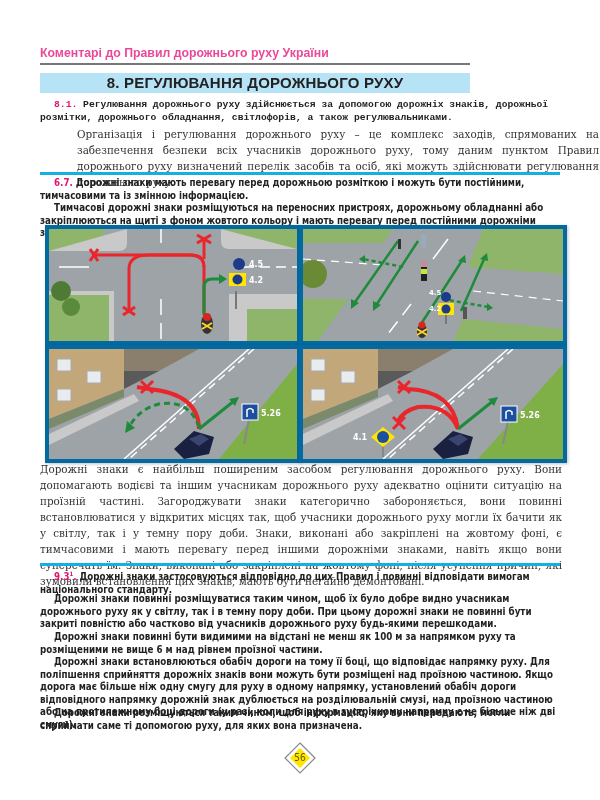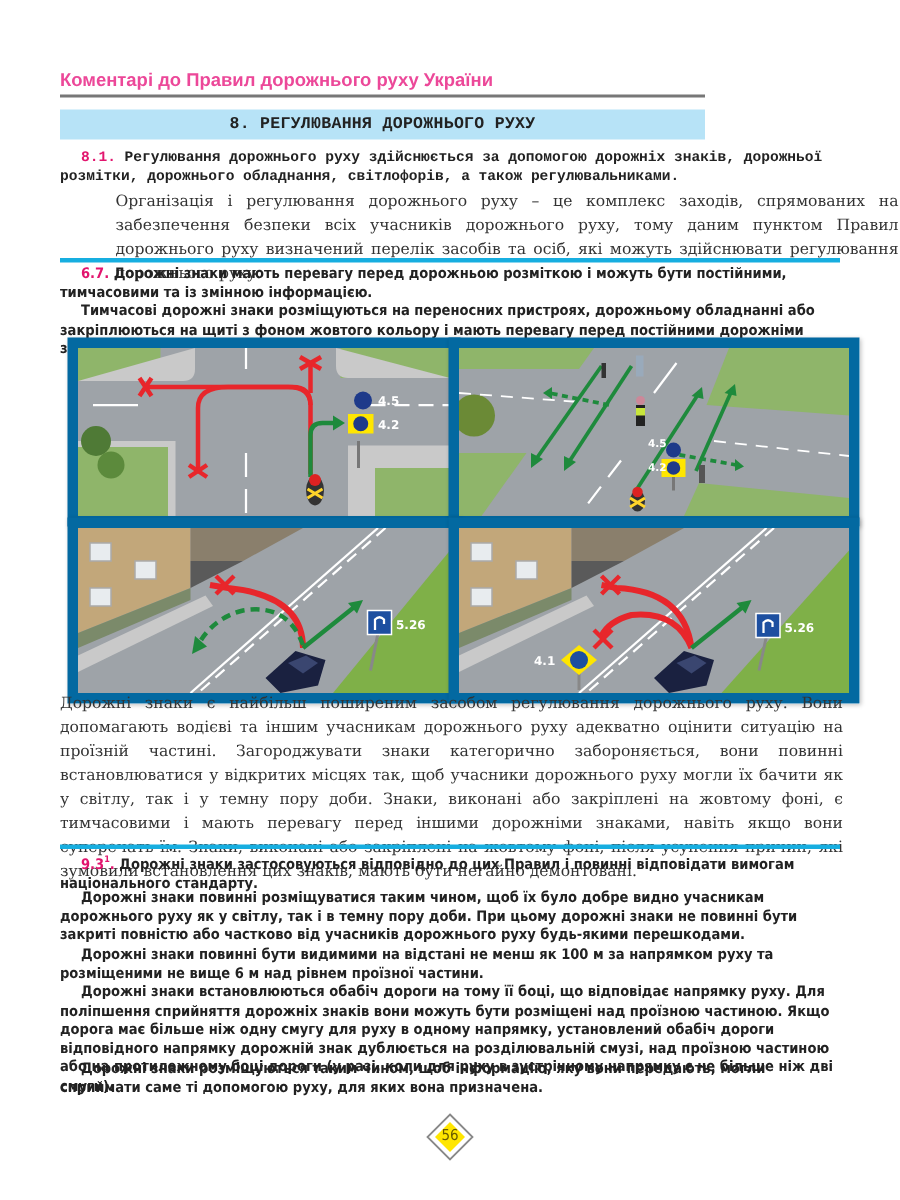--- a/index.html
+++ b/index.html
@@ -1,25 +1,25 @@
 <!DOCTYPE html>
 <html><head>
 <meta charset="utf-8">
 <style>
   html,body{margin:0;padding:0;background:#fff;}
   body{width:600px;height:800px;position:relative;overflow:hidden;font-family:"DejaVu Sans",sans-serif;color:#1a1a1a;}
   .header{position:absolute;left:40px;top:46px;width:430px;font-family:"Liberation Sans",sans-serif;font-weight:bold;font-size:12.3px;color:#ec4899;}
   .header-rule{position:absolute;left:40px;top:63px;width:430px;height:2px;background:#777;}
-  .chapter-bar{position:absolute;left:40px;top:73px;width:430px;height:20px;background:#b7e3f7;text-align:center;font-family:Liberation Mono, monospace;font-weight:bold;font-size:11px;line-height:20px;color:#222;letter-spacing:0.2px;}
+  .chapter-bar{position:absolute;left:40px;top:73px;width:430px;height:20px;background:#b7e3f7;text-align:center;font-family:Liberation Sans, sans-serif;font-weight:bold;font-size:15px;line-height:20px;color:#222;letter-spacing:0.2px;}
   .bold-par{position:absolute;left:40px;width:523px;font-family:"DejaVu Sans Condensed","DejaVu Sans",sans-serif;font-weight:bold;font-size:9.7px;line-height:12.5px;color:#222;}
   .num{color:#e2156e;}
   .serif-par{position:absolute;left:40px;width:522px;font-family:"DejaVu Serif",serif;font-size:10.4px;line-height:16px;color:#333;text-align:justify;}
   .blue-rule{position:absolute;left:40px;width:520px;height:3px;background:#17aee0;}
   .indent{text-indent:14px;}
-  .fig{position:absolute;border:7px solid #0369a1;overflow:hidden;box-shadow:1px 1px 3px rgba(0,0,0,0.25);}
+  .fig{position:absolute;border:4px solid #0369a1;overflow:hidden;box-shadow:1px 1px 3px rgba(0,0,0,0.25);}
   .fig svg{display:block;}
   .sign-label{font-family:"DejaVu Sans",sans-serif;font-weight:bold;font-size:8px;fill:#fff;}
   .page-num{position:absolute;left:284px;top:742px;width:32px;height:32px;}
   .page-num-text{position:absolute;left:284px;top:742px;width:32px;height:32px;line-height:32px;text-align:center;font-family:"DejaVu Sans Condensed","DejaVu Sans",sans-serif;font-size:10px;color:#6a5c00;}
 </style>
 </head>
 <body>
 
 <div class="header">Коментарі до Правил дорожнього руху України</div>
 <div class="header-rule"></div>

